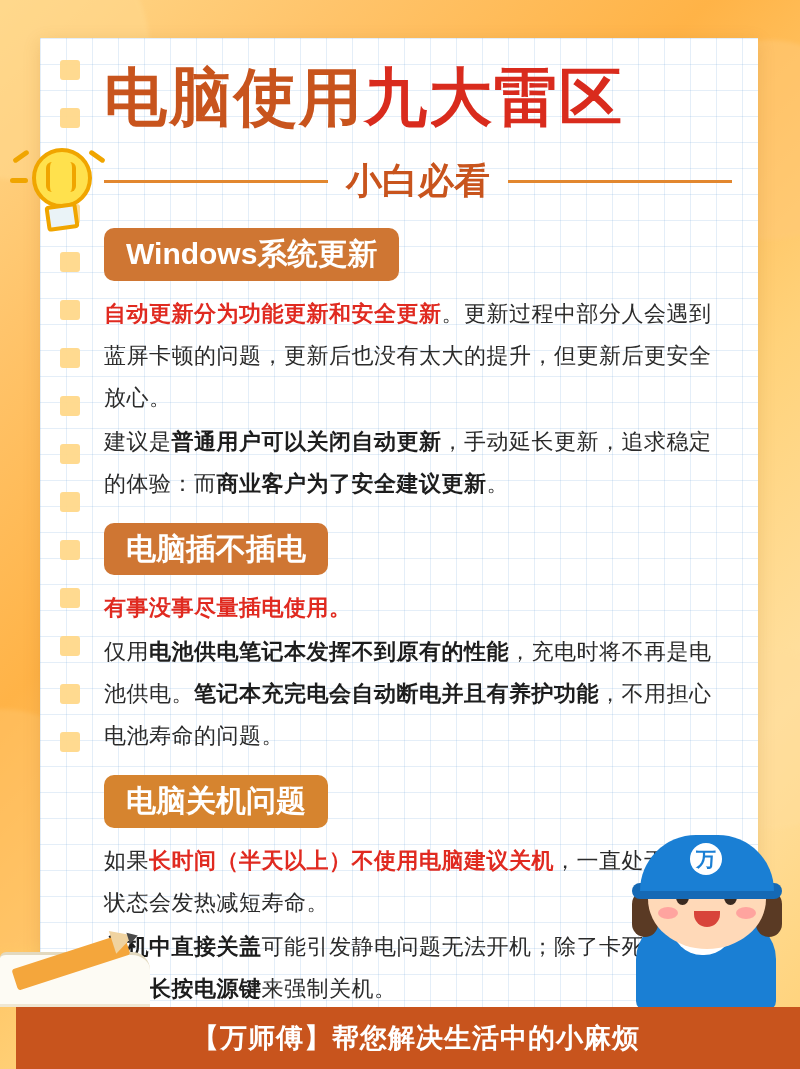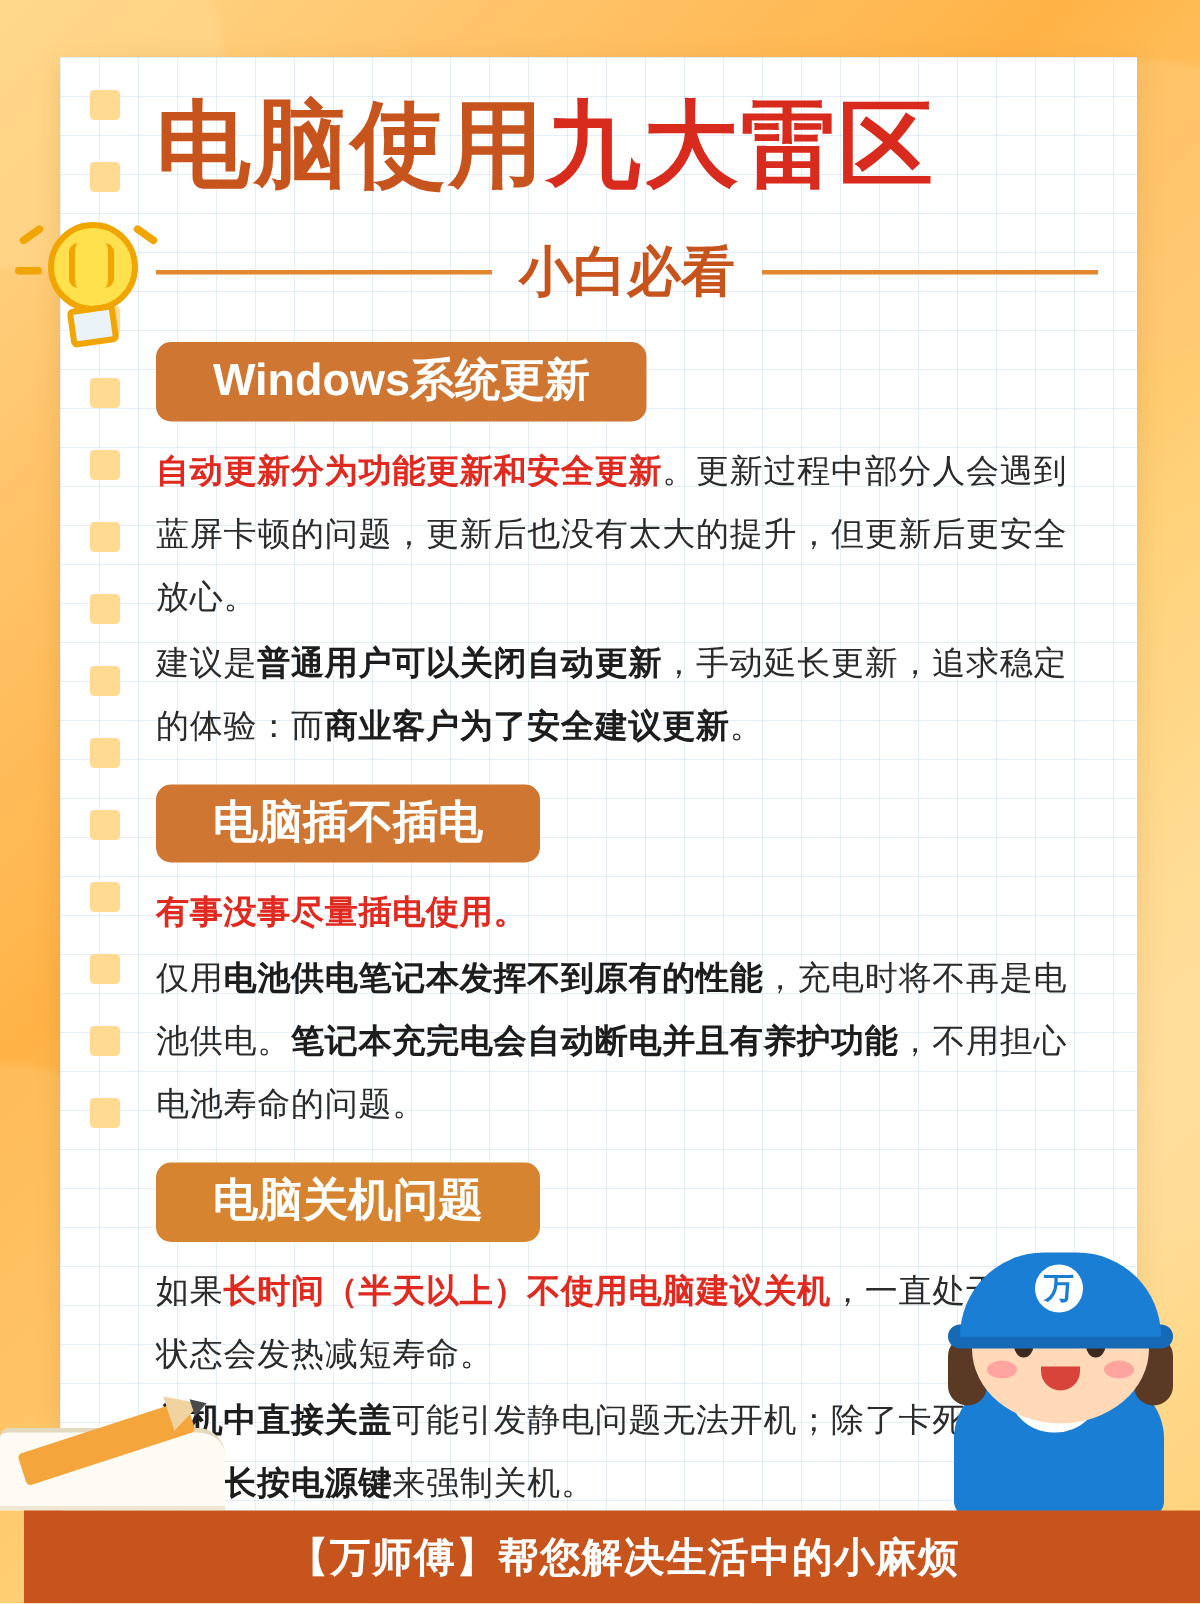--- a/index.html
+++ b/index.html
@@ -157,21 +157,21 @@
   .bulb .r2 { width: 18px; height: 5px; left: -6px; top: 40px; }
   .bulb .r3 { width: 18px; height: 5px; left: 72px; top: 16px; transform: rotate(35deg); }
 
   
   .sec-head {
     display: inline-block;
     background: #cf7633;
     color: #ffffff;
     font-size: 30px;
     font-weight: bold;
-    padding: 9px 38px;
+    padding: 9px 22px;
     border-radius: 10px;
     margin: 16px 1px 12px 0;
     line-height: 1.15;
   }
   .sec-head.alt { background: #d6842f; }
 
   
   .para {
     font-size: 22px;
     line-height: 42px;

